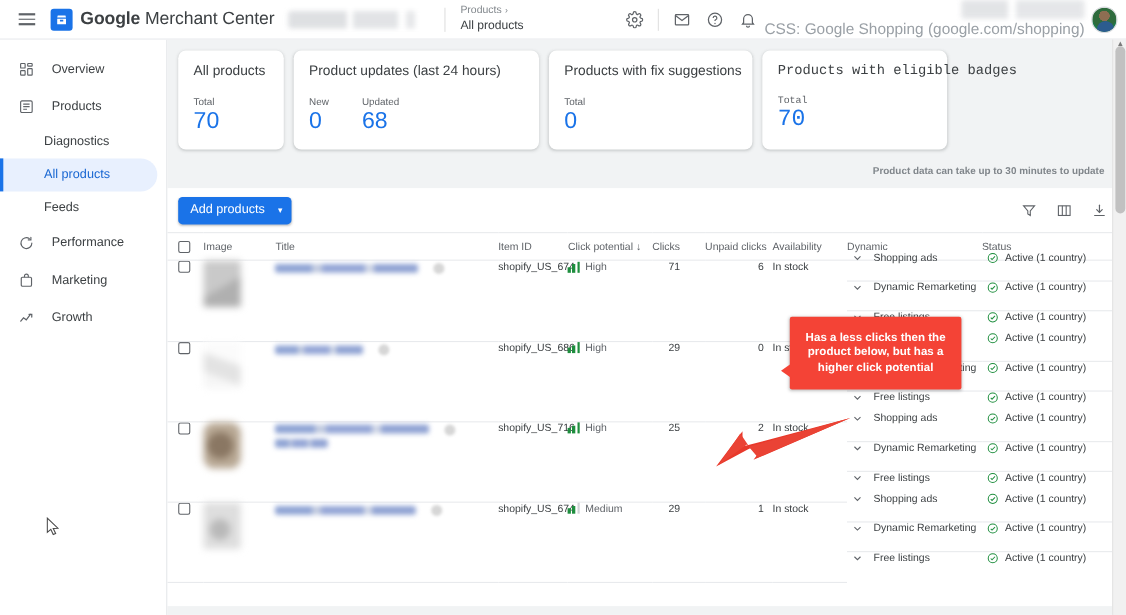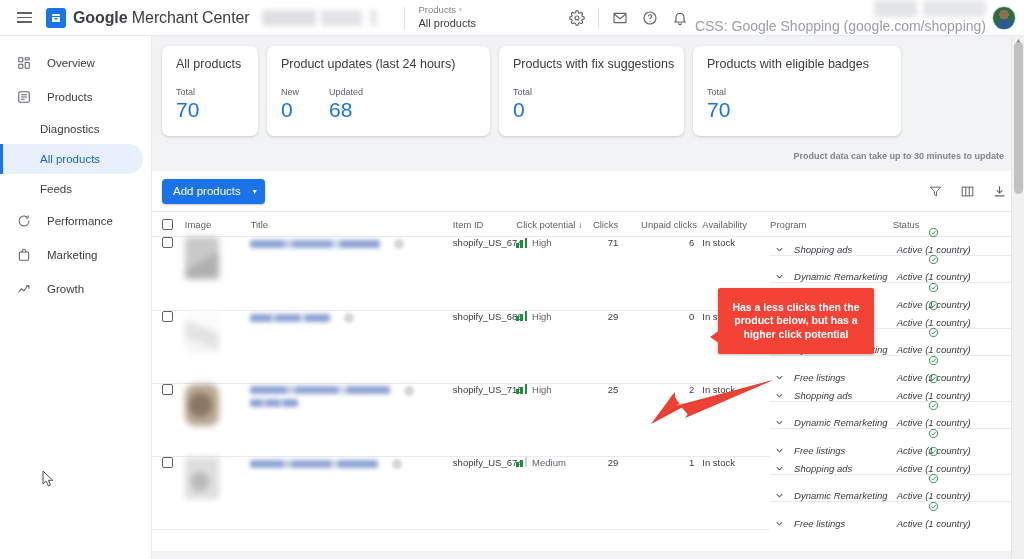--- a/index.html
+++ b/index.html
@@ -69,21 +69,21 @@
   
   .main { position: absolute; top: 36px; left: 152px; width: 872px; height: 523px;
     background: #f1f3f4; overflow: hidden; }
   .cards-area { background: #f1f3f4; padding: 10px 12px 0 10px; display: flex; gap: 9px; }
   .card { background: #fff; border-radius: 7px; padding: 11px 14px 14px 14px;
     box-shadow: 0 1px 2px rgba(60,64,67,.14), 0 1px 3px 1px rgba(60,64,67,.06); }
   .card-title { font-size: 12.5px; color: #3c4043; white-space: nowrap; }
   .metrics { display: flex; gap: 30px; margin-top: 16px; }
   .m-label { font-size: 9px; color: #5f6368; }
   .m-value { font-size: 21px; color: #1a73e8; font-weight: 400; line-height: 1.15; margin-top: 1px; }
-  .card-1 { width: 96px; } .card-2 { width: 223px; } .card-3 { width: 185px; } .card-4 { width: 208px; }
+  .card-1 { width: 96px; } .card-2 { width: 223px; } .card-3 { width: 185px; } .card-4 { width: 168px; font-family: Liberation Mono, monospace; }
 
   .note-row { padding: 9px 20px 8px 0; text-align: right; font-weight: bold; }
   .note-text { font-size: 9px; color: #80868b; }
 
   
   .panel { background: #fff; margin: 0; min-height: 380px; }
   .toolbar { height: 40px; display: flex; align-items: center; padding: 0 16px 0 10px; }
   .btn-add { display: flex; align-items: center; background: #1a73e8; color: #fff;
     height: 25px; border-radius: 4px; padding: 0 8px 0 11px; font-size: 11.5px; font-weight: 500;
     cursor: pointer; box-shadow: 0 1px 2px rgba(60,64,67,.3); white-space: nowrap; }
@@ -116,26 +116,26 @@
     background: linear-gradient(90deg,#8ea3d4 0 26%, #c2cbe0 26% 33%, #93a5d6 33% 63%, #cfd6e6 63% 69%, #8fa2d3 69% 100%); }
   .title-blur.l2 { width: 48px; margin-top: 5px; }
   .badge-dot { width: 10px; height: 10px; border-radius: 50%; background: #d6d6d6; filter: blur(1.6px); }
   .pot-wrap { display: flex; align-items: center; gap: 5px; }
   .bars { display: flex; align-items: flex-end; gap: 1.5px; height: 10px; }
   .bars i { width: 2.6px; display: block; background: #1e8e3e; }
   .bars i.b1 { height: 5px; } .bars i.b2 { height: 7.5px; } .bars i.b3 { height: 10px; }
   .bars i.off { background: #cfd3d6; }
   .pot-label { font-size: 9.5px; color: #5f6368; }
 
-  .sub-cell { border-bottom: 1px solid #e8eaed; height: 27px; display: flex; align-items: flex-end; padding-left: 4px; font-style: italic; }
+  .sub-cell { border-bottom: 1px solid #e8eaed; height: 27px; display: flex; align-items: flex-start; padding-left: 4px; }
   .sub-cell:last-child { border-bottom: none; }
   .sub-stack { margin-top: -8px; }
   .prog-item { display: flex; align-items: center; gap: 9px; font-size: 9.5px; color: #3c4043; }
   .chev-dn { color: #5f6368; display: flex; }
-  .status-item { display: flex; align-items: center; gap: 6px; font-size: 9.5px; color: #3c4043; flex-direction: column; }
+  .status-item { display: flex; align-items: center; gap: 6px; font-size: 9.5px; color: #3c4043; }
   .ok-ico { color: #1e8e3e; display: flex; }
 
   
   .callout { position: absolute; left: 718px; top: 288px; width: 156px; height: 66px;
     background: #f44336; border-radius: 2px; color: #fff; font-size: 10.5px; font-weight: 700;
     line-height: 1.28; text-align: center; display: flex; align-items: center; justify-content: center;
     padding: 4px 9px; z-index: 40; box-shadow: 0 1px 3px rgba(0,0,0,.25); }
   .callout::after { content: ""; position: absolute; left: -8px; bottom: 10px;
     border-top: 7px solid transparent; border-bottom: 7px solid transparent; border-right: 10px solid #f44336; }
   .arrow-anno { position: absolute; left: 645px; top: 378px; width: 130px; height: 50px; z-index: 39; }
@@ -359,21 +359,21 @@
             <th class="c-img">Image</th>
             <th class="c-title">Title</th>
             <th class="c-id">Item ID</th>
             <th class="c-pot">
               <span>Click potential</span>
               <span>↓</span>
             </th>
             <th class="c-clicks">Clicks</th>
             <th class="c-unpaid">Unpaid clicks</th>
             <th class="c-avail">Availability</th>
-            <th class="c-prog">Program</th>
+            <th class="c-prog">Dynamic</th>
             <th class="c-status">Status</th>
           </tr>
         </thead>
         <tbody>
 
           <tr class="prod-row">
             <td class="c-chk">
                 <span class="chk"></span>
               </td>
             <td class="c-img">

